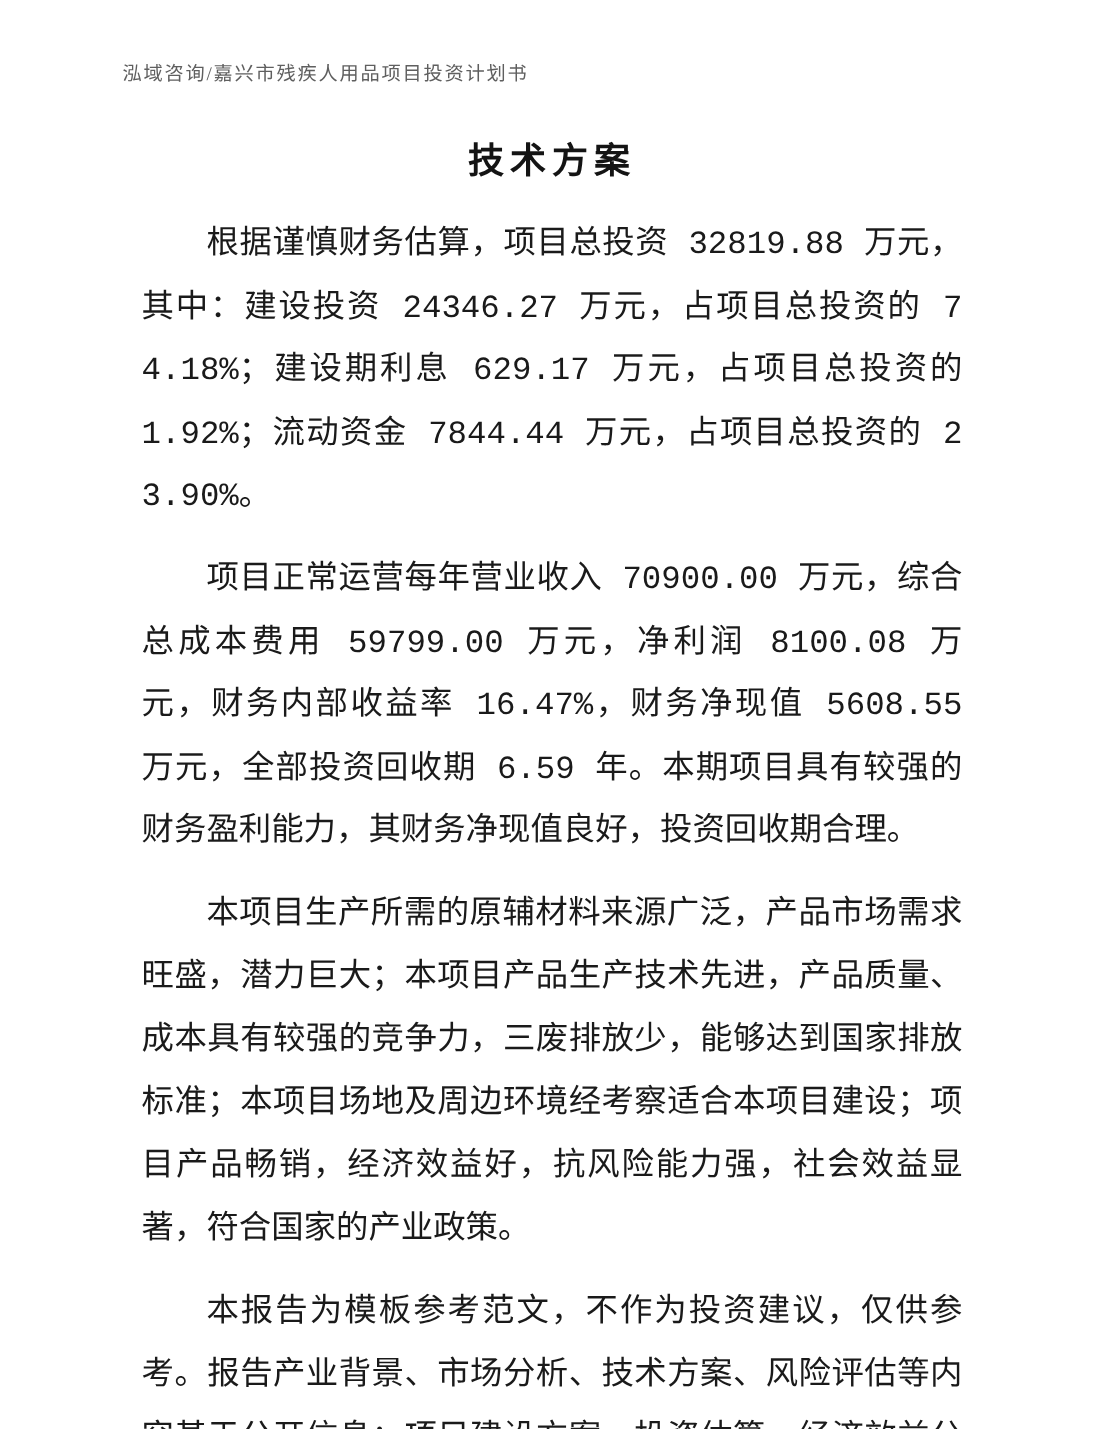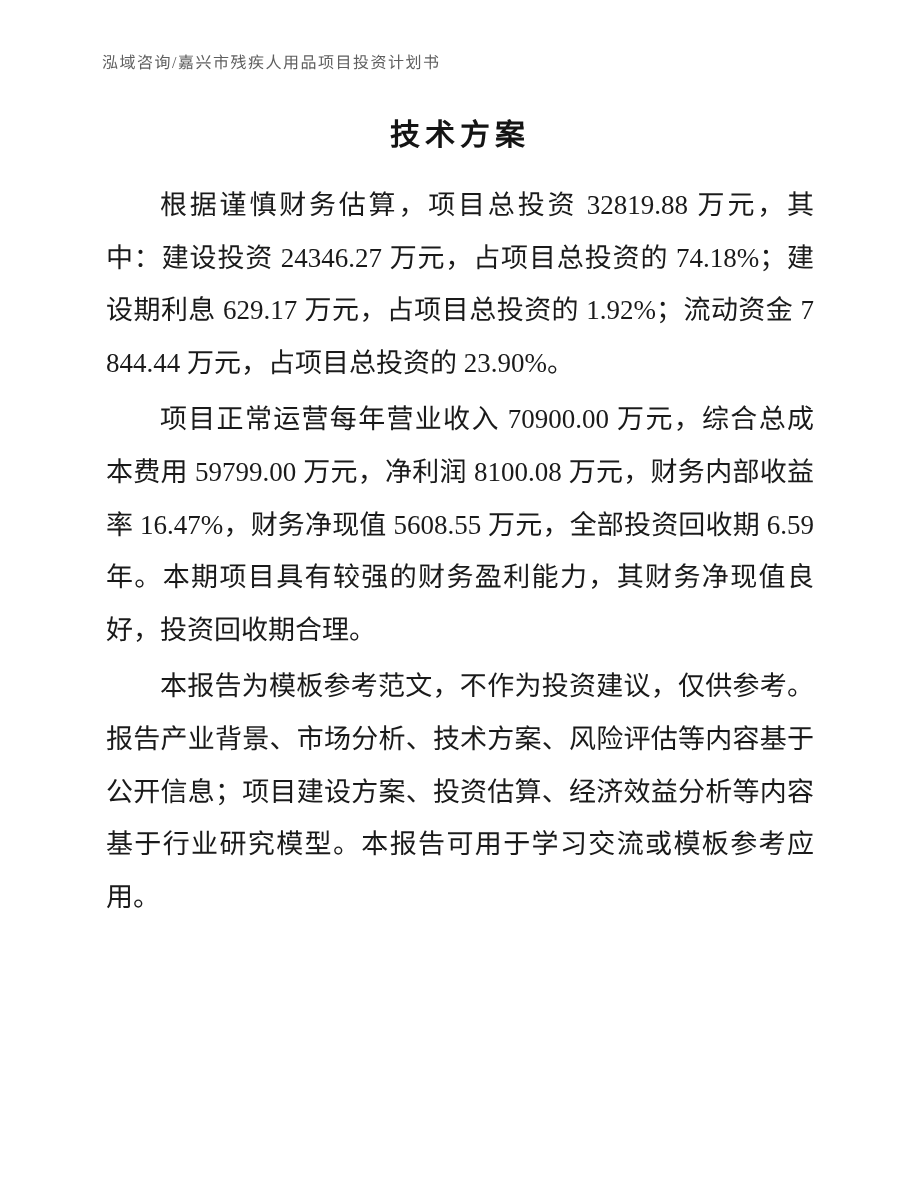--- a/index.html
+++ b/index.html
@@ -34,32 +34,34 @@
     letter-spacing: 5px;
   }
   .doc-body {
     margin-top: 26px;
     font-size: 27px;
     line-height: 52.6px;
     color: #1a1a1a;
     text-align: justify;
   }
   .doc-body p {
-    margin: 4px;
+    margin: 16px;
     padding: 0;
     text-indent: 2em;
     word-break: break-all;
+    font-family: Liberation Mono, monospace;
   }
 </style>
 </head>
 <body>
 
 <div class="page">
   <div class="doc-header">泓域咨询/嘉兴市残疾人用品项目投资计划书</div>
 
   <h1 class="doc-title">技术方案</h1>
 
   <div class="doc-body">
     <p>根据谨慎财务估算，项目总投资 32819.88 万元，其中：建设投资 24346.27 万元，占项目总投资的 74.18%；建设期利息 629.17 万元，占项目总投资的 1.92%；流动资金 7844.44 万元，占项目总投资的 23.90%。</p>
     <p>项目正常运营每年营业收入 70900.00 万元，综合总成本费用 59799.00 万元，净利润 8100.08 万元，财务内部收益率 16.47%，财务净现值 5608.55 万元，全部投资回收期 6.59 年。本期项目具有较强的财务盈利能力，其财务净现值良好，投资回收期合理。</p>
+    <p>本项目生产所需的原辅材料来源广泛，产品市场需求旺盛，潜力巨大；本项目产品生产技术先进，产品质量、成本具有较强的竞争力，三废排放少，能够达到国家排放标准；本项目场地及周边环境经考察适合本项目建设；项目产品畅销，经济效益好，抗风险能力强，社会效益显著，符合国家的产业政策。</p>
     <p>本报告为模板参考范文，不作为投资建议，仅供参考。报告产业背景、市场分析、技术方案、风险评估等内容基于公开信息；项目建设方案、投资估算、经济效益分析等内容基于行业研究模型。本报告可用于学习交流或模板参考应用。</p>
   </div>
 </div>
 
 </body></html>

